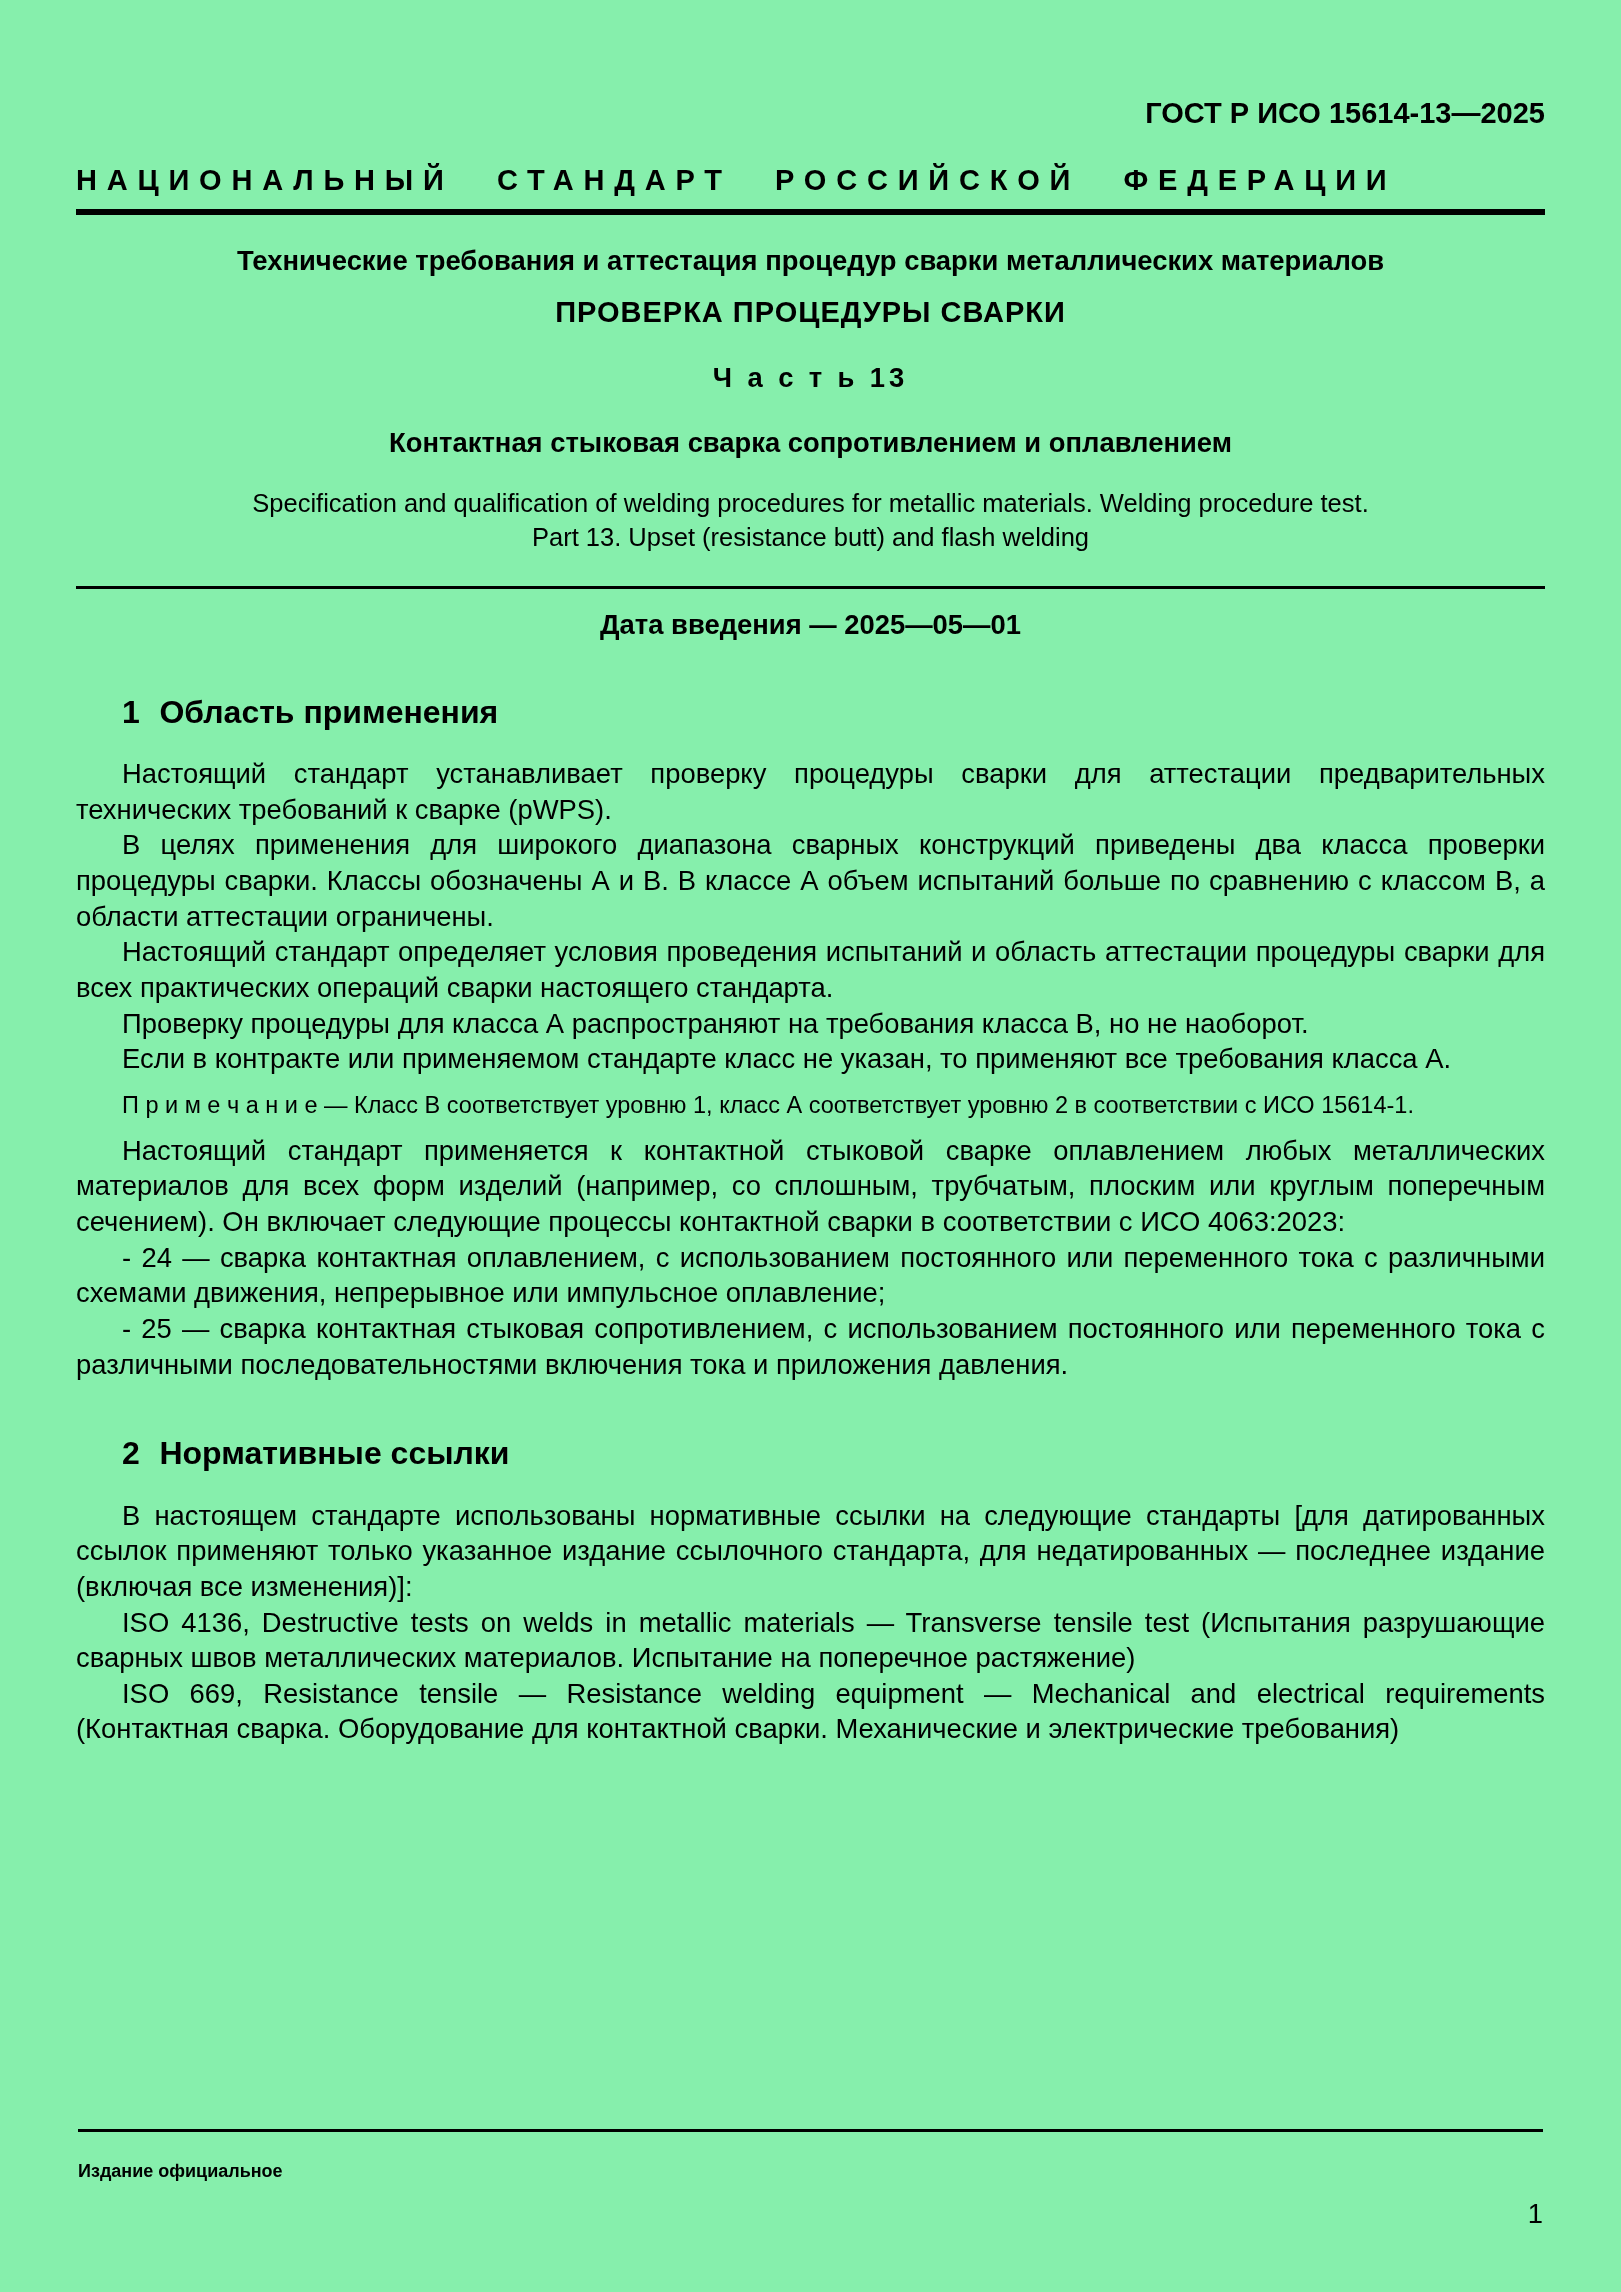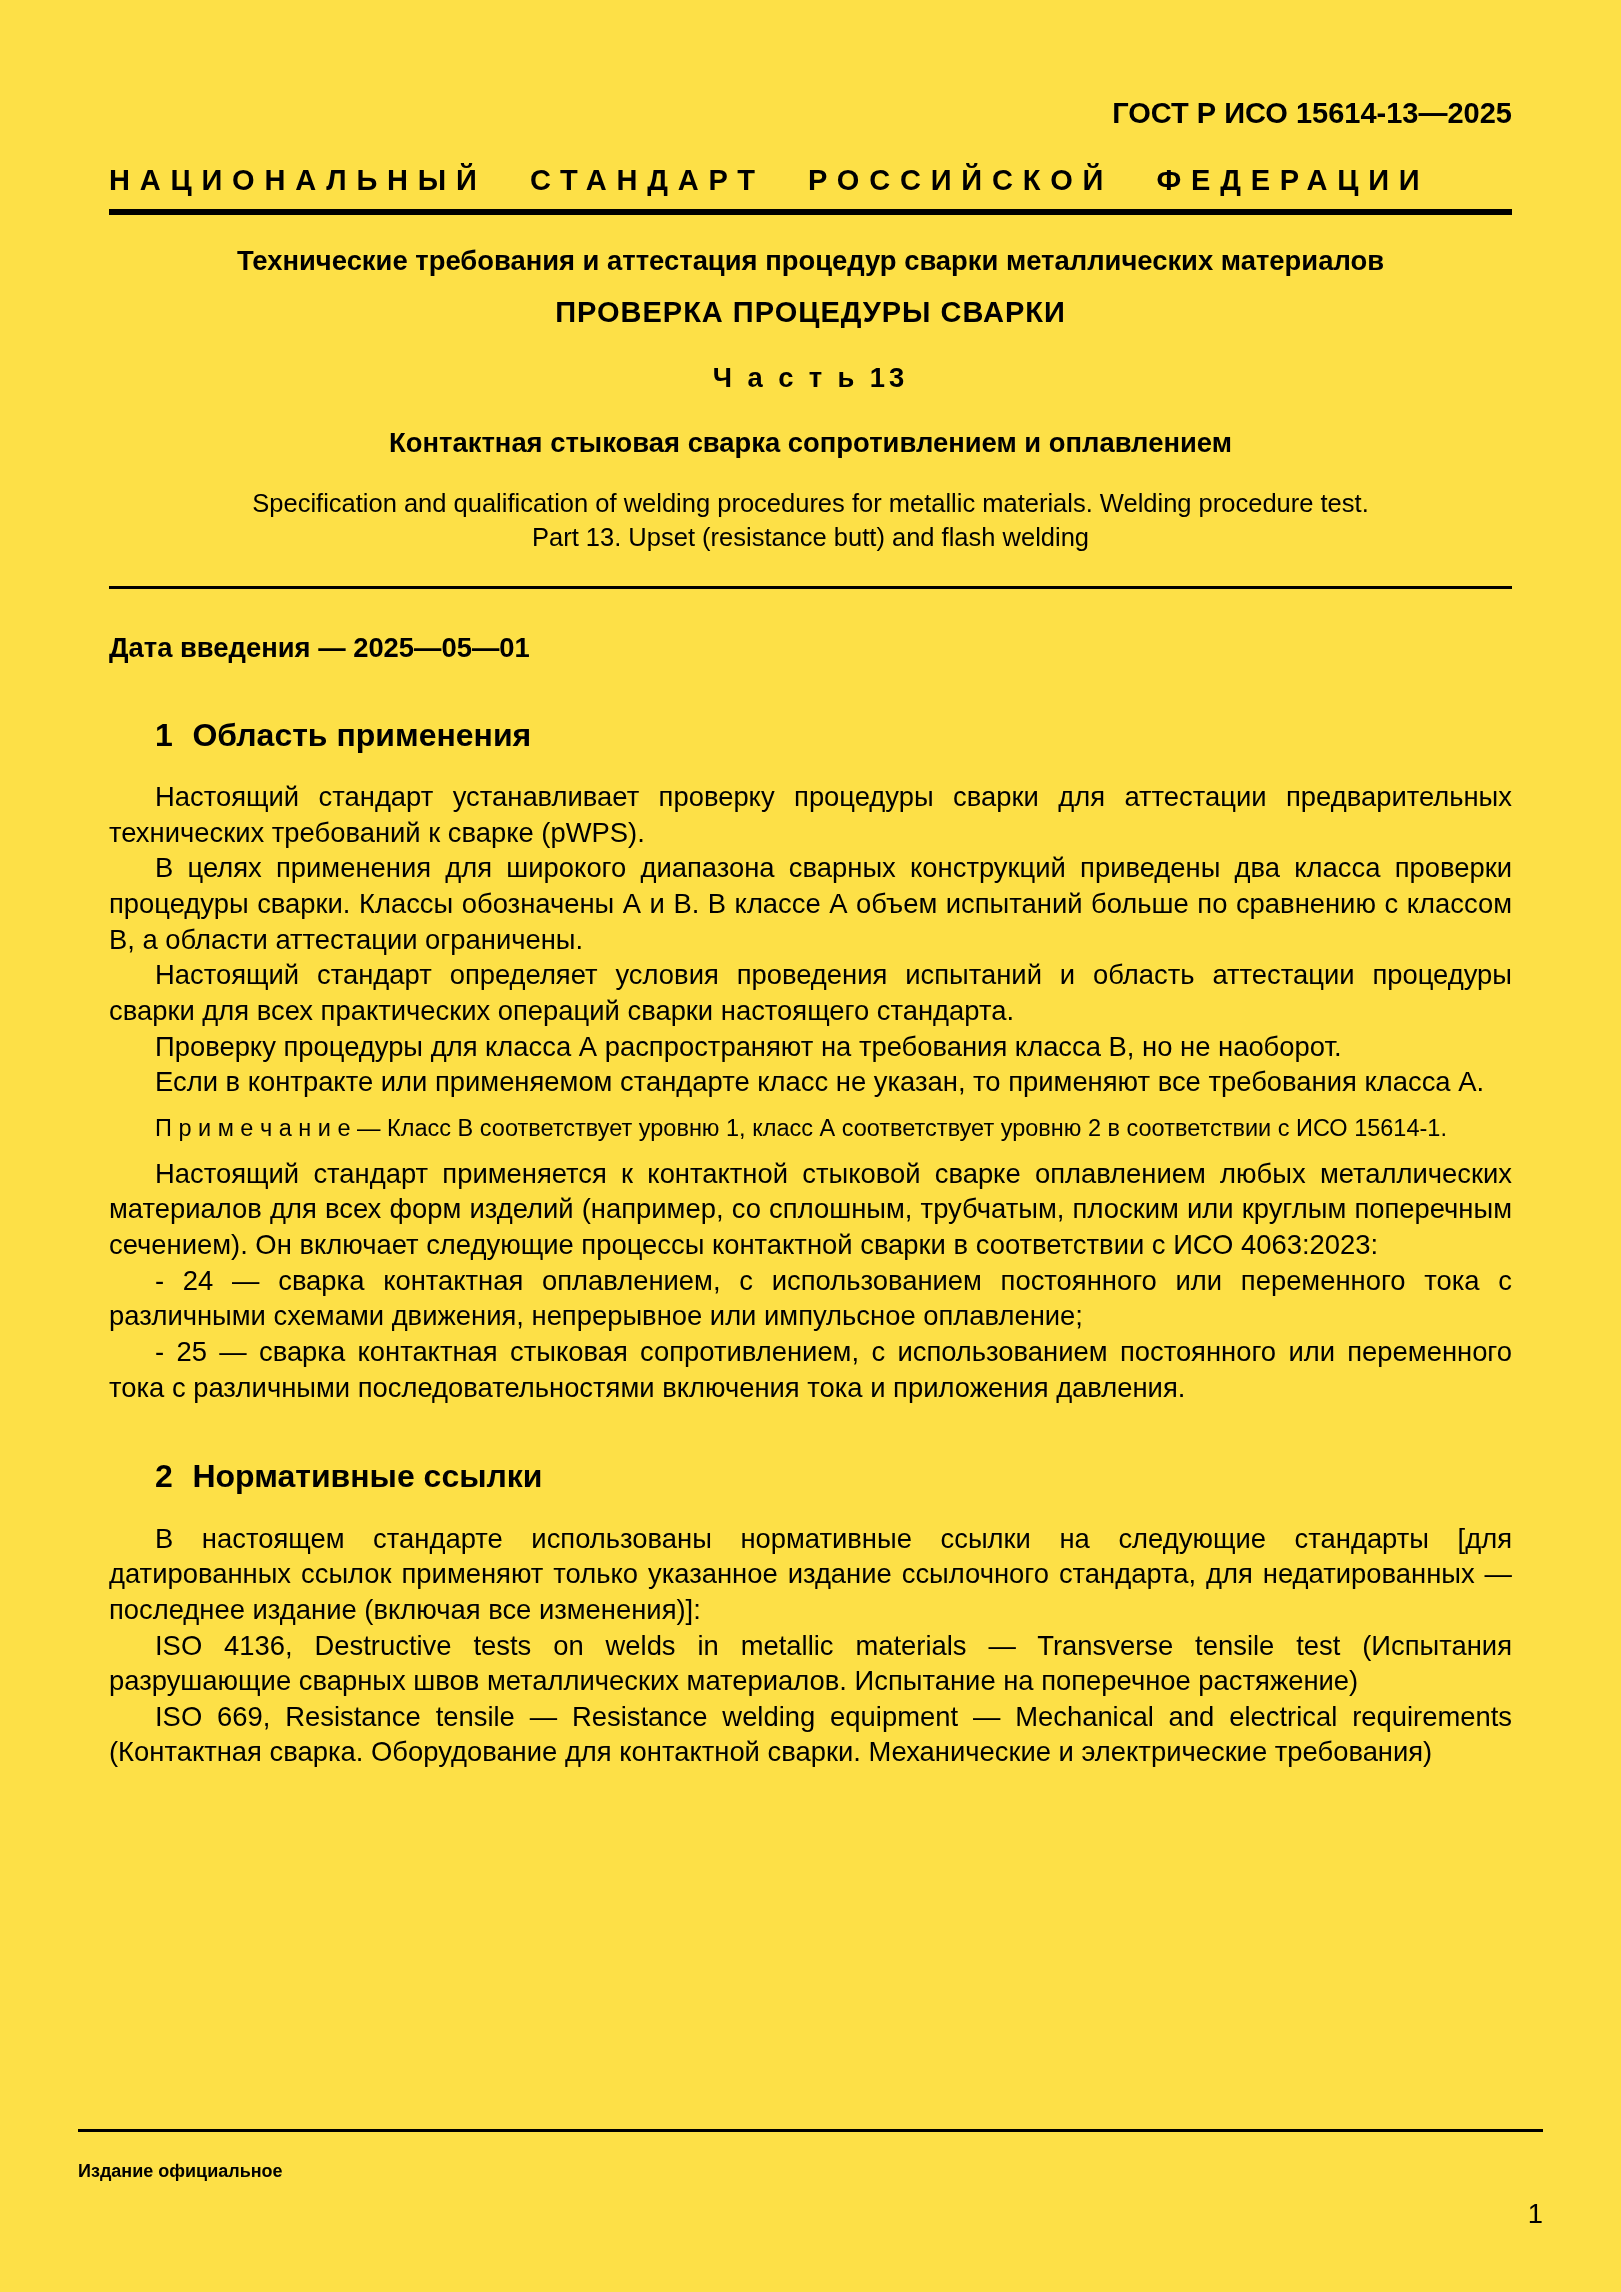--- a/index.html
+++ b/index.html
@@ -5,25 +5,25 @@
   html, body {
     margin: 0;
     padding: 0;
     background: #ffffff;
   }
   .page {
     position: relative;
     width: 1621px;
     height: 2293px;
     margin: 0 auto;
-    background: #fde047;
+    background: #86efac;
     color: #000000;
     font-family: "Liberation Sans", sans-serif;
     box-sizing: border-box;
-    padding: 0 109px;
+    padding: 0 76px;
     overflow: hidden;
   }
   .doc-code {
     padding-top: 96px;
     text-align: right;
     font-weight: bold;
     font-size: 29px;
     line-height: 1.2;
   }
   .banner {
@@ -69,22 +69,22 @@
     margin-top: 27.4px;
     font-size: 25.5px;
     line-height: 1.35;
   }
   .rule-thin {
     margin-top: 31px;
     height: 2.9px;
     background: #000000;
   }
   .date-line {
-    margin-top: 43px;
-    text-align: left;
+    margin-top: 20px;
+    text-align: center;
     font-weight: bold;
     font-size: 27.4px;
   }
   .section-heading {
     margin: 53px 0 25.5px 46px;
     font-weight: bold;
     font-size: 32px;
   }
   .section-heading .sec-num {
     margin-right: 19.6px;

